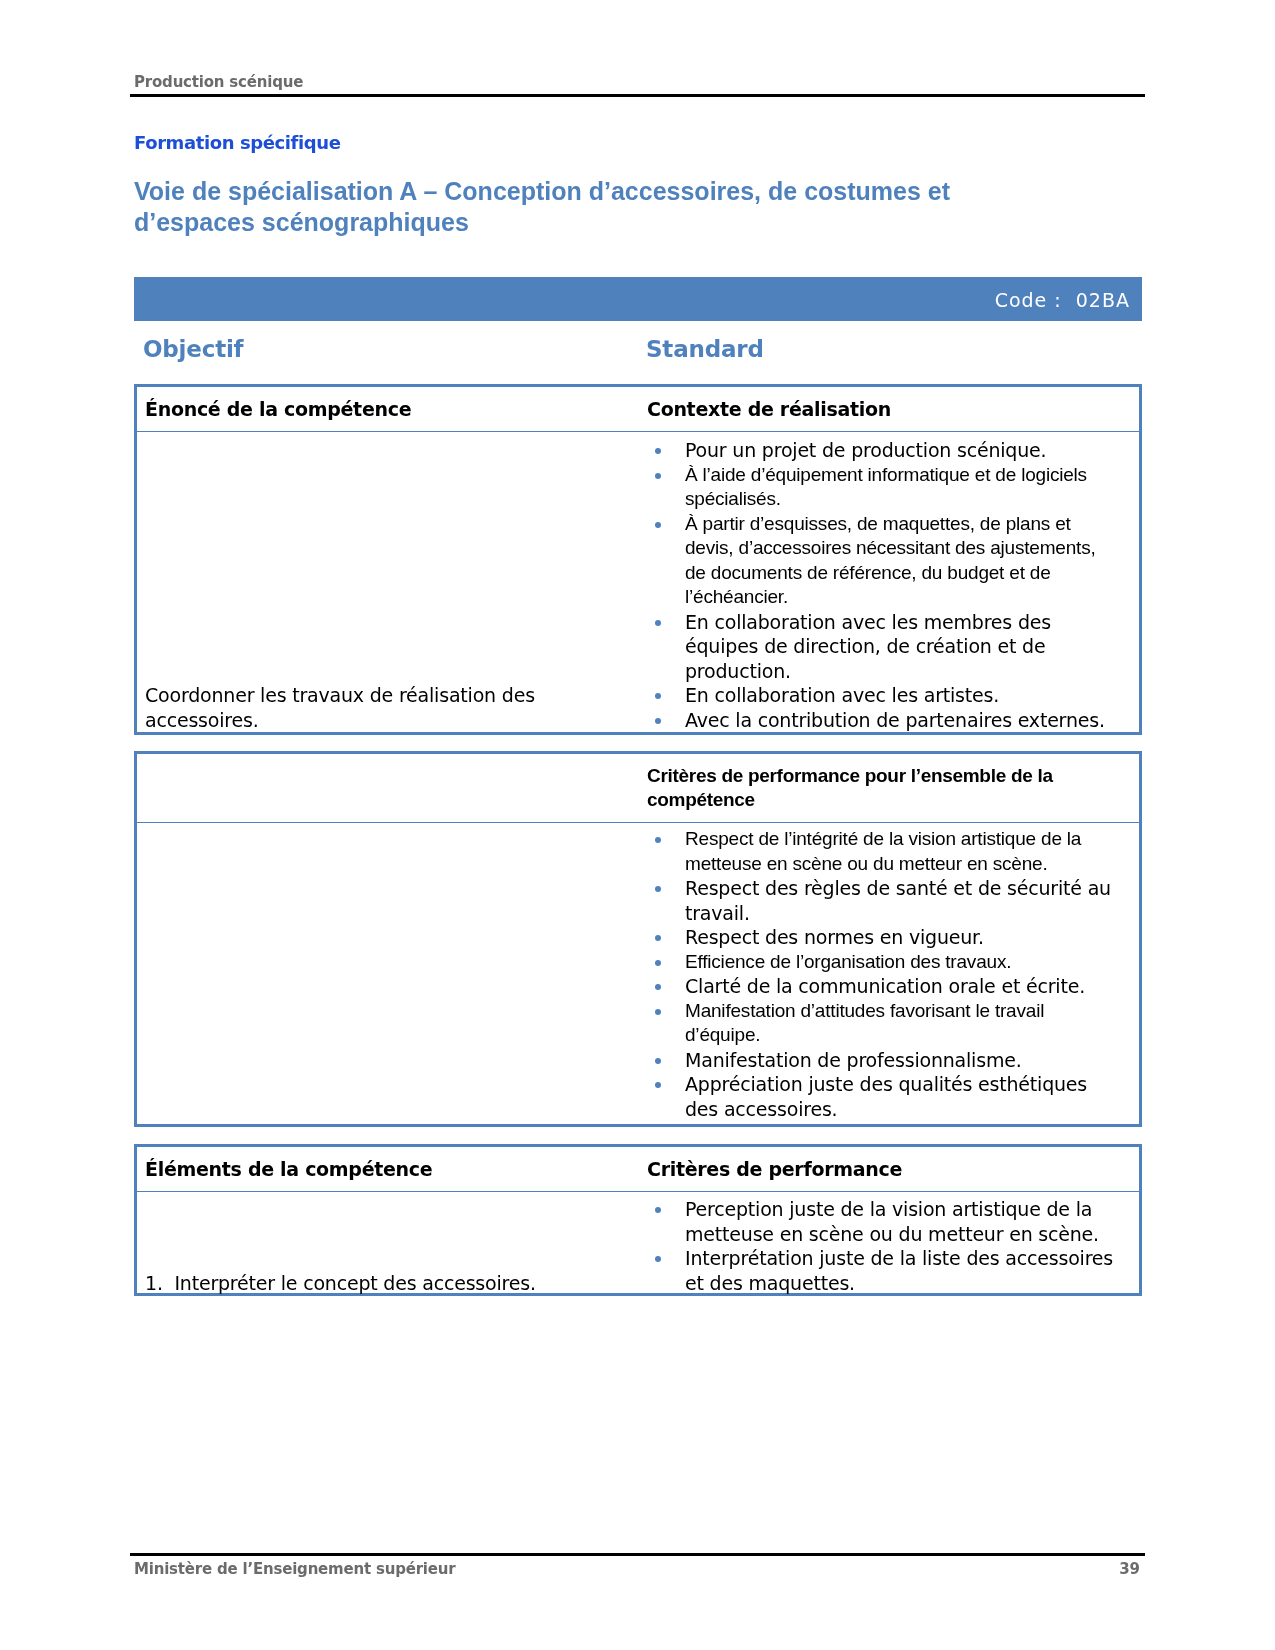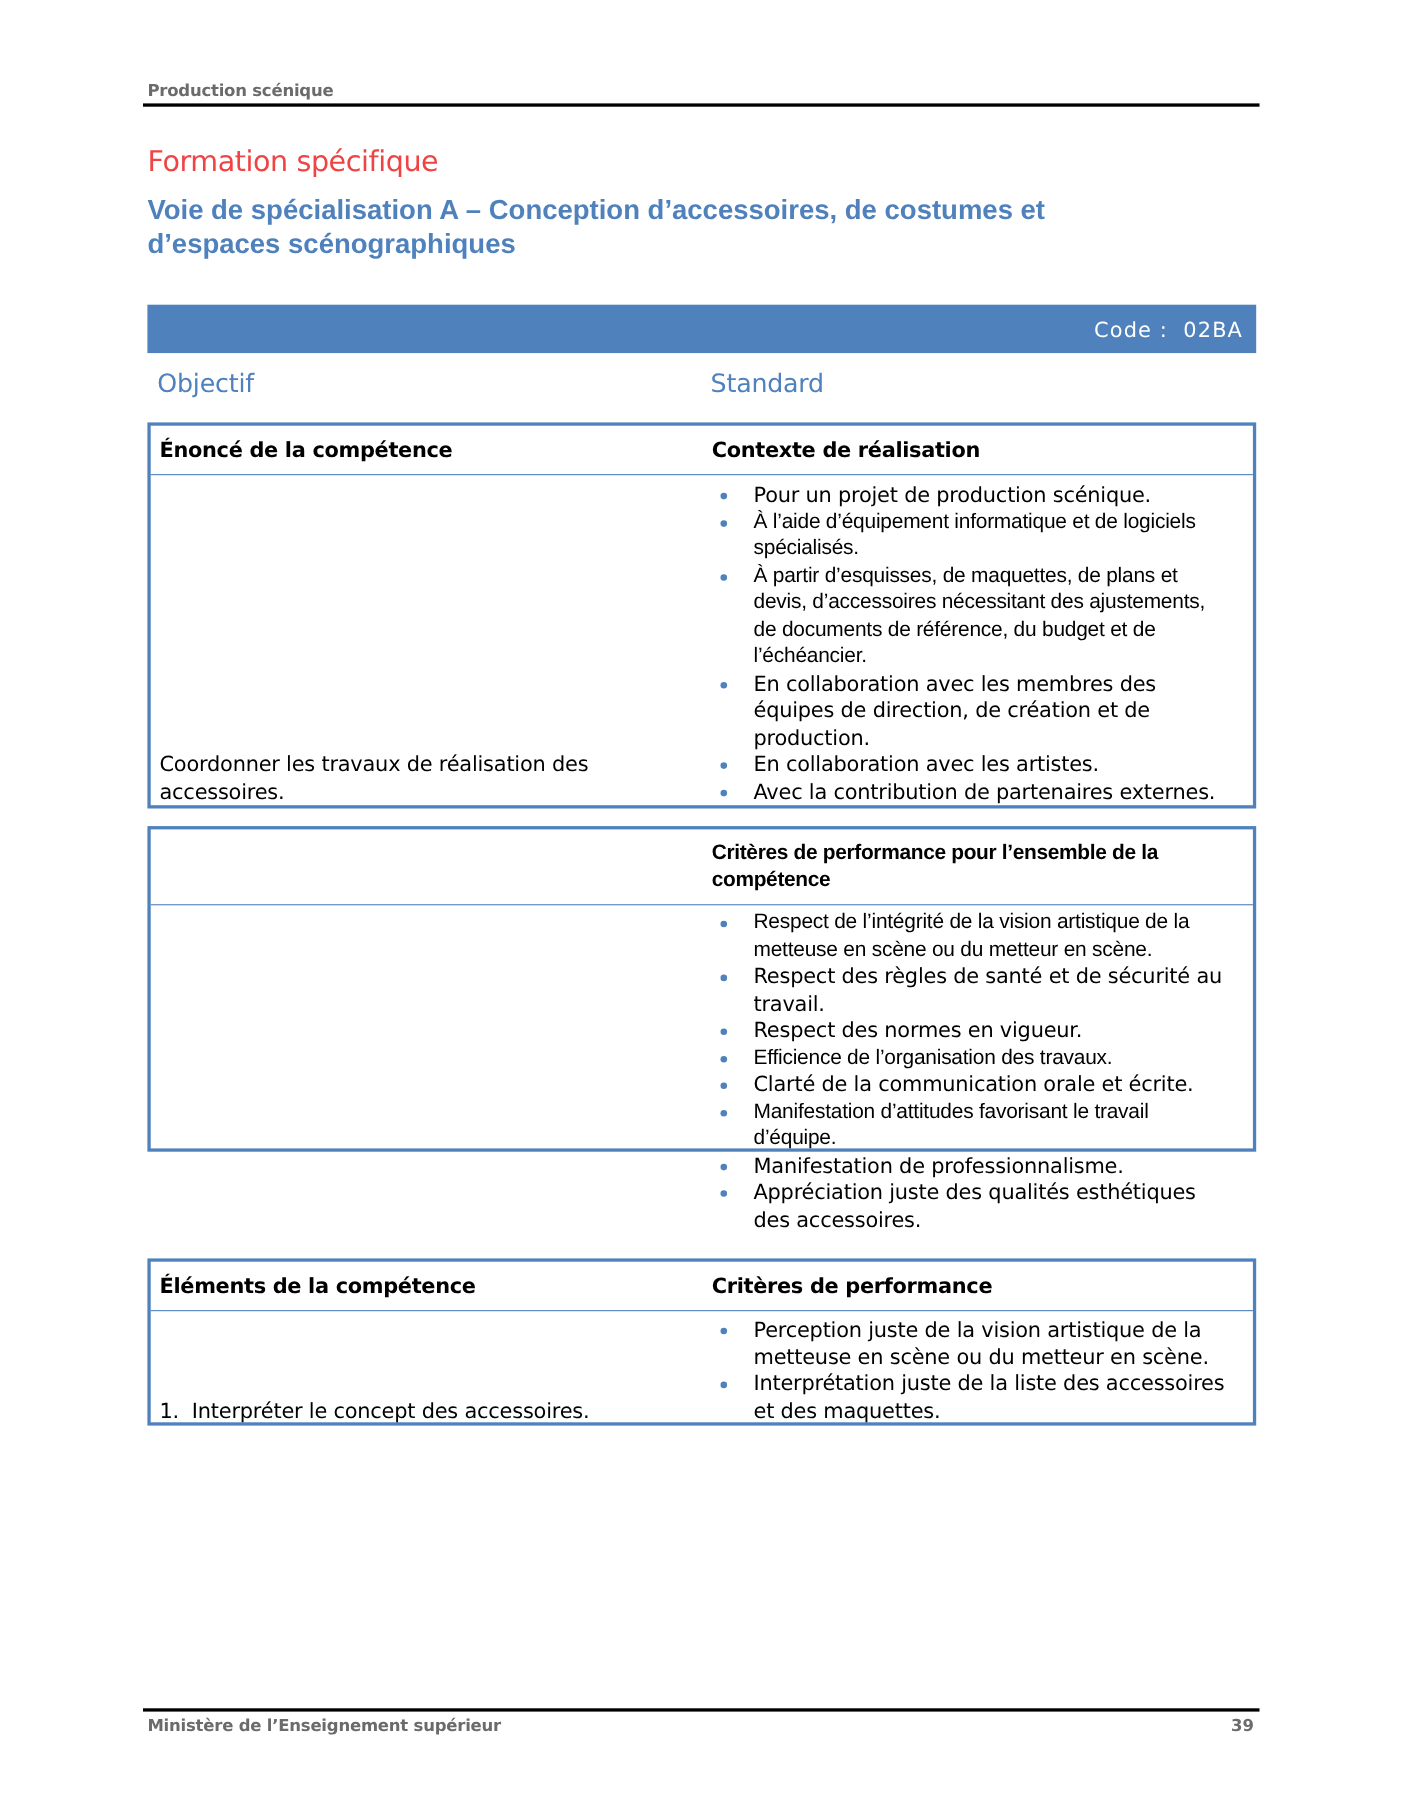--- a/index.html
+++ b/index.html
@@ -1,28 +1,28 @@
 <!DOCTYPE html>
 <html><head>
 <meta charset="utf-8">
 <style>
   html, body { margin: 0; padding: 0; background: #ffffff; }
   body { width: 1275px; height: 1650px; position: relative; overflow: hidden;
          font-family: "DejaVu Sans", sans-serif; color: #000; }
   .running-head { position: absolute; left: 134px; top: 73px; font-size: 15px; font-weight: bold;
                   color: #6b6b6b; font-family: "DejaVu Sans", sans-serif; letter-spacing: -0.2px; }
   .head-rule { position: absolute; left: 130px; top: 94px; width: 1015px; height: 3px; background: #000; }
-  .h1 { position: absolute; left: 134px; top: 132px; font-size: 26px; font-weight: normal; color: #ef4444;
+  .h1 { position: absolute; left: 134px; top: 132px; font-size: 18px; font-weight: bold; color: #1d4ed8;
         font-family: "DejaVu Sans", sans-serif; letter-spacing: -0.4px; }
   .h2 { position: absolute; left: 134px; top: 176px; width: 900px; font-size: 25px; font-weight: bold; color: #4f81bd;
         font-family: "Liberation Sans", sans-serif; line-height: 31px; }
   .code-bar { position: absolute; left: 134px; top: 277px; width: 1008px; height: 44px; background: #4f81bd;
               color: #ffffff; font-size: 19px; text-align: right; box-sizing: border-box; padding-right: 12px;
               line-height: 46px; letter-spacing: 1px; }
-  .col-label { position: absolute; top: 336px; font-size: 23px; font-weight: normal; color: #4f81bd; letter-spacing: -0.2px; }
+  .col-label { position: absolute; top: 336px; font-size: 23px; font-weight: bold; color: #4f81bd; letter-spacing: -0.2px; }
   .tbl { position: absolute; left: 134px; width: 1008px; border: 3px solid #4f81bd; box-sizing: border-box; }
   .tbl .hdr { display: flex; border-bottom: 1.5px solid #4f81bd; }
   .tbl .row { display: flex; align-items: flex-end; }
   .tbl .c1 { width: 500px; box-sizing: border-box; padding-left: 8px; }
   .tbl .c2 { flex: 1; box-sizing: border-box; padding-left: 10px; padding-right: 24px; }
   .hdr .c1, .hdr .c2 { font-weight: bold; font-size: 19px; letter-spacing: -0.3px; }
   .body-text { font-size: 19px; line-height: 24.5px; letter-spacing: -0.2px; }
   ul.bl { list-style: none; margin: 0; padding: 0; }
   ul.bl li { position: relative; padding-left: 38px; font-size: 19px; line-height: 24.5px; letter-spacing: -0.2px; }
   ul.bl li::before { content: ""; position: absolute; left: 8px; top: 10px; width: 6px; height: 6px;
@@ -61,21 +61,21 @@
         <li class="arial">À l’aide d’équipement informatique et de logiciels spécialisés.</li>
         <li class="arial">À partir d’esquisses, de maquettes, de plans et devis, d’accessoires nécessitant des ajustements, de documents de référence, du budget et de l’échéancier.</li>
         <li>En collaboration avec les membres des équipes de direction, de création et de production.</li>
         <li>En collaboration avec les artistes.</li>
         <li>Avec la contribution de partenaires externes.</li>
       </ul>
     </div>
   </div>
 </div>
 
-<div class="tbl" style="top:751px; height:296px;">
+<div class="tbl" style="top:751px; height:376px;">
   <div class="hdr" style="height:68px; align-items:center;">
     <div class="c1"></div>
     <div class="c2 arial" style="line-height:24px; padding-right:30px;">Critères de performance pour l’ensemble de la compétence</div>
   </div>
   <div class="row" style="padding-top:4px;">
     <div class="c1"></div>
     <div class="c2">
       <ul class="bl">
         <li class="arial">Respect de l’intégrité de la vision artistique de la metteuse en scène ou du metteur en scène.</li>
         <li>Respect des règles de santé et de sécurité au travail.</li>

